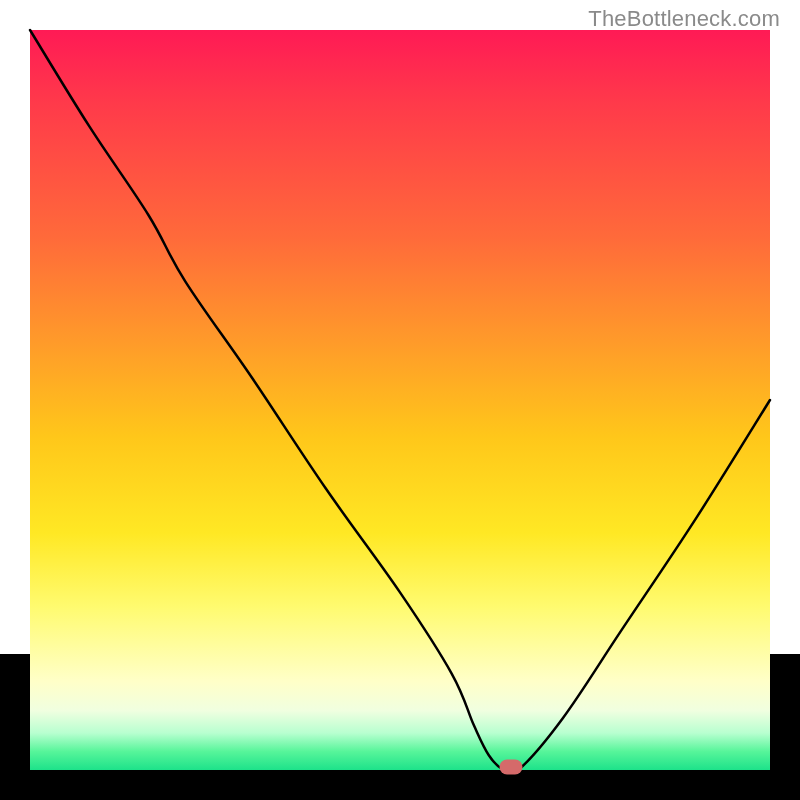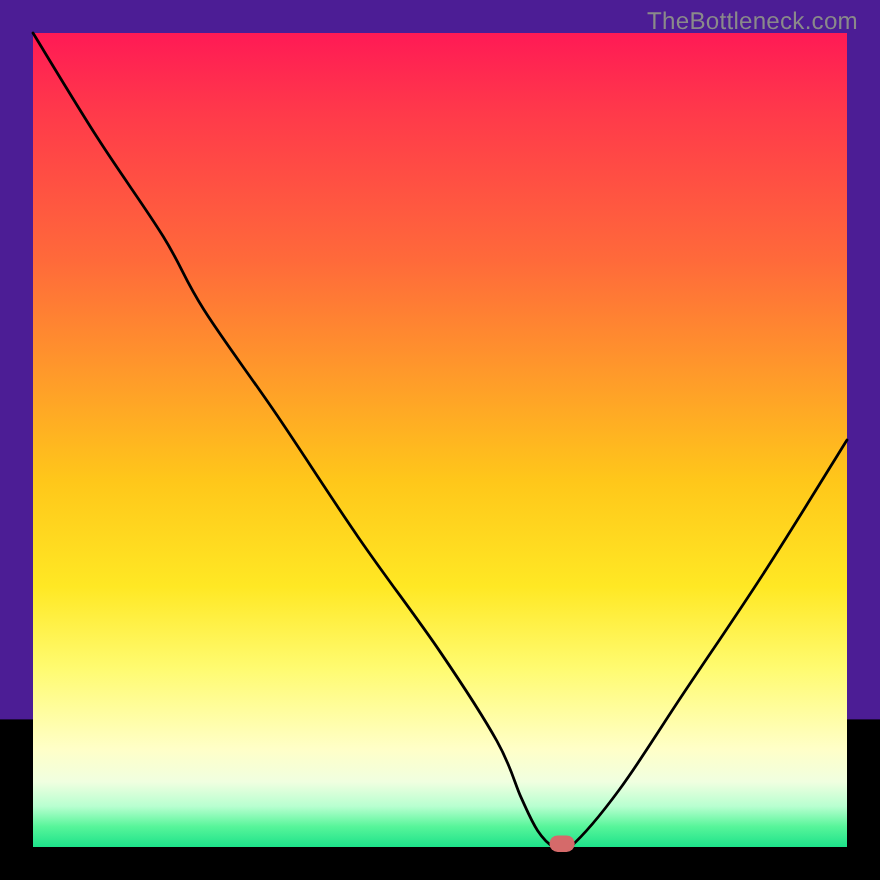--- a/index.html
+++ b/index.html
@@ -8,21 +8,21 @@
     width: 800px;
     height: 800px;
     background: #000;
     overflow: hidden;
     font-family: Arial, Helvetica, sans-serif;
   }
   .frame {
     position: relative;
     width: 800px;
     height: 654px;
-    background: #4c1d95;
+    background: #ffffff;
   }
   .plot-area {
     position: absolute;
     left: 30px;
     top: 30px;
     width: 740px;
     height: 740px;
     
     background: linear-gradient(
       to bottom,

